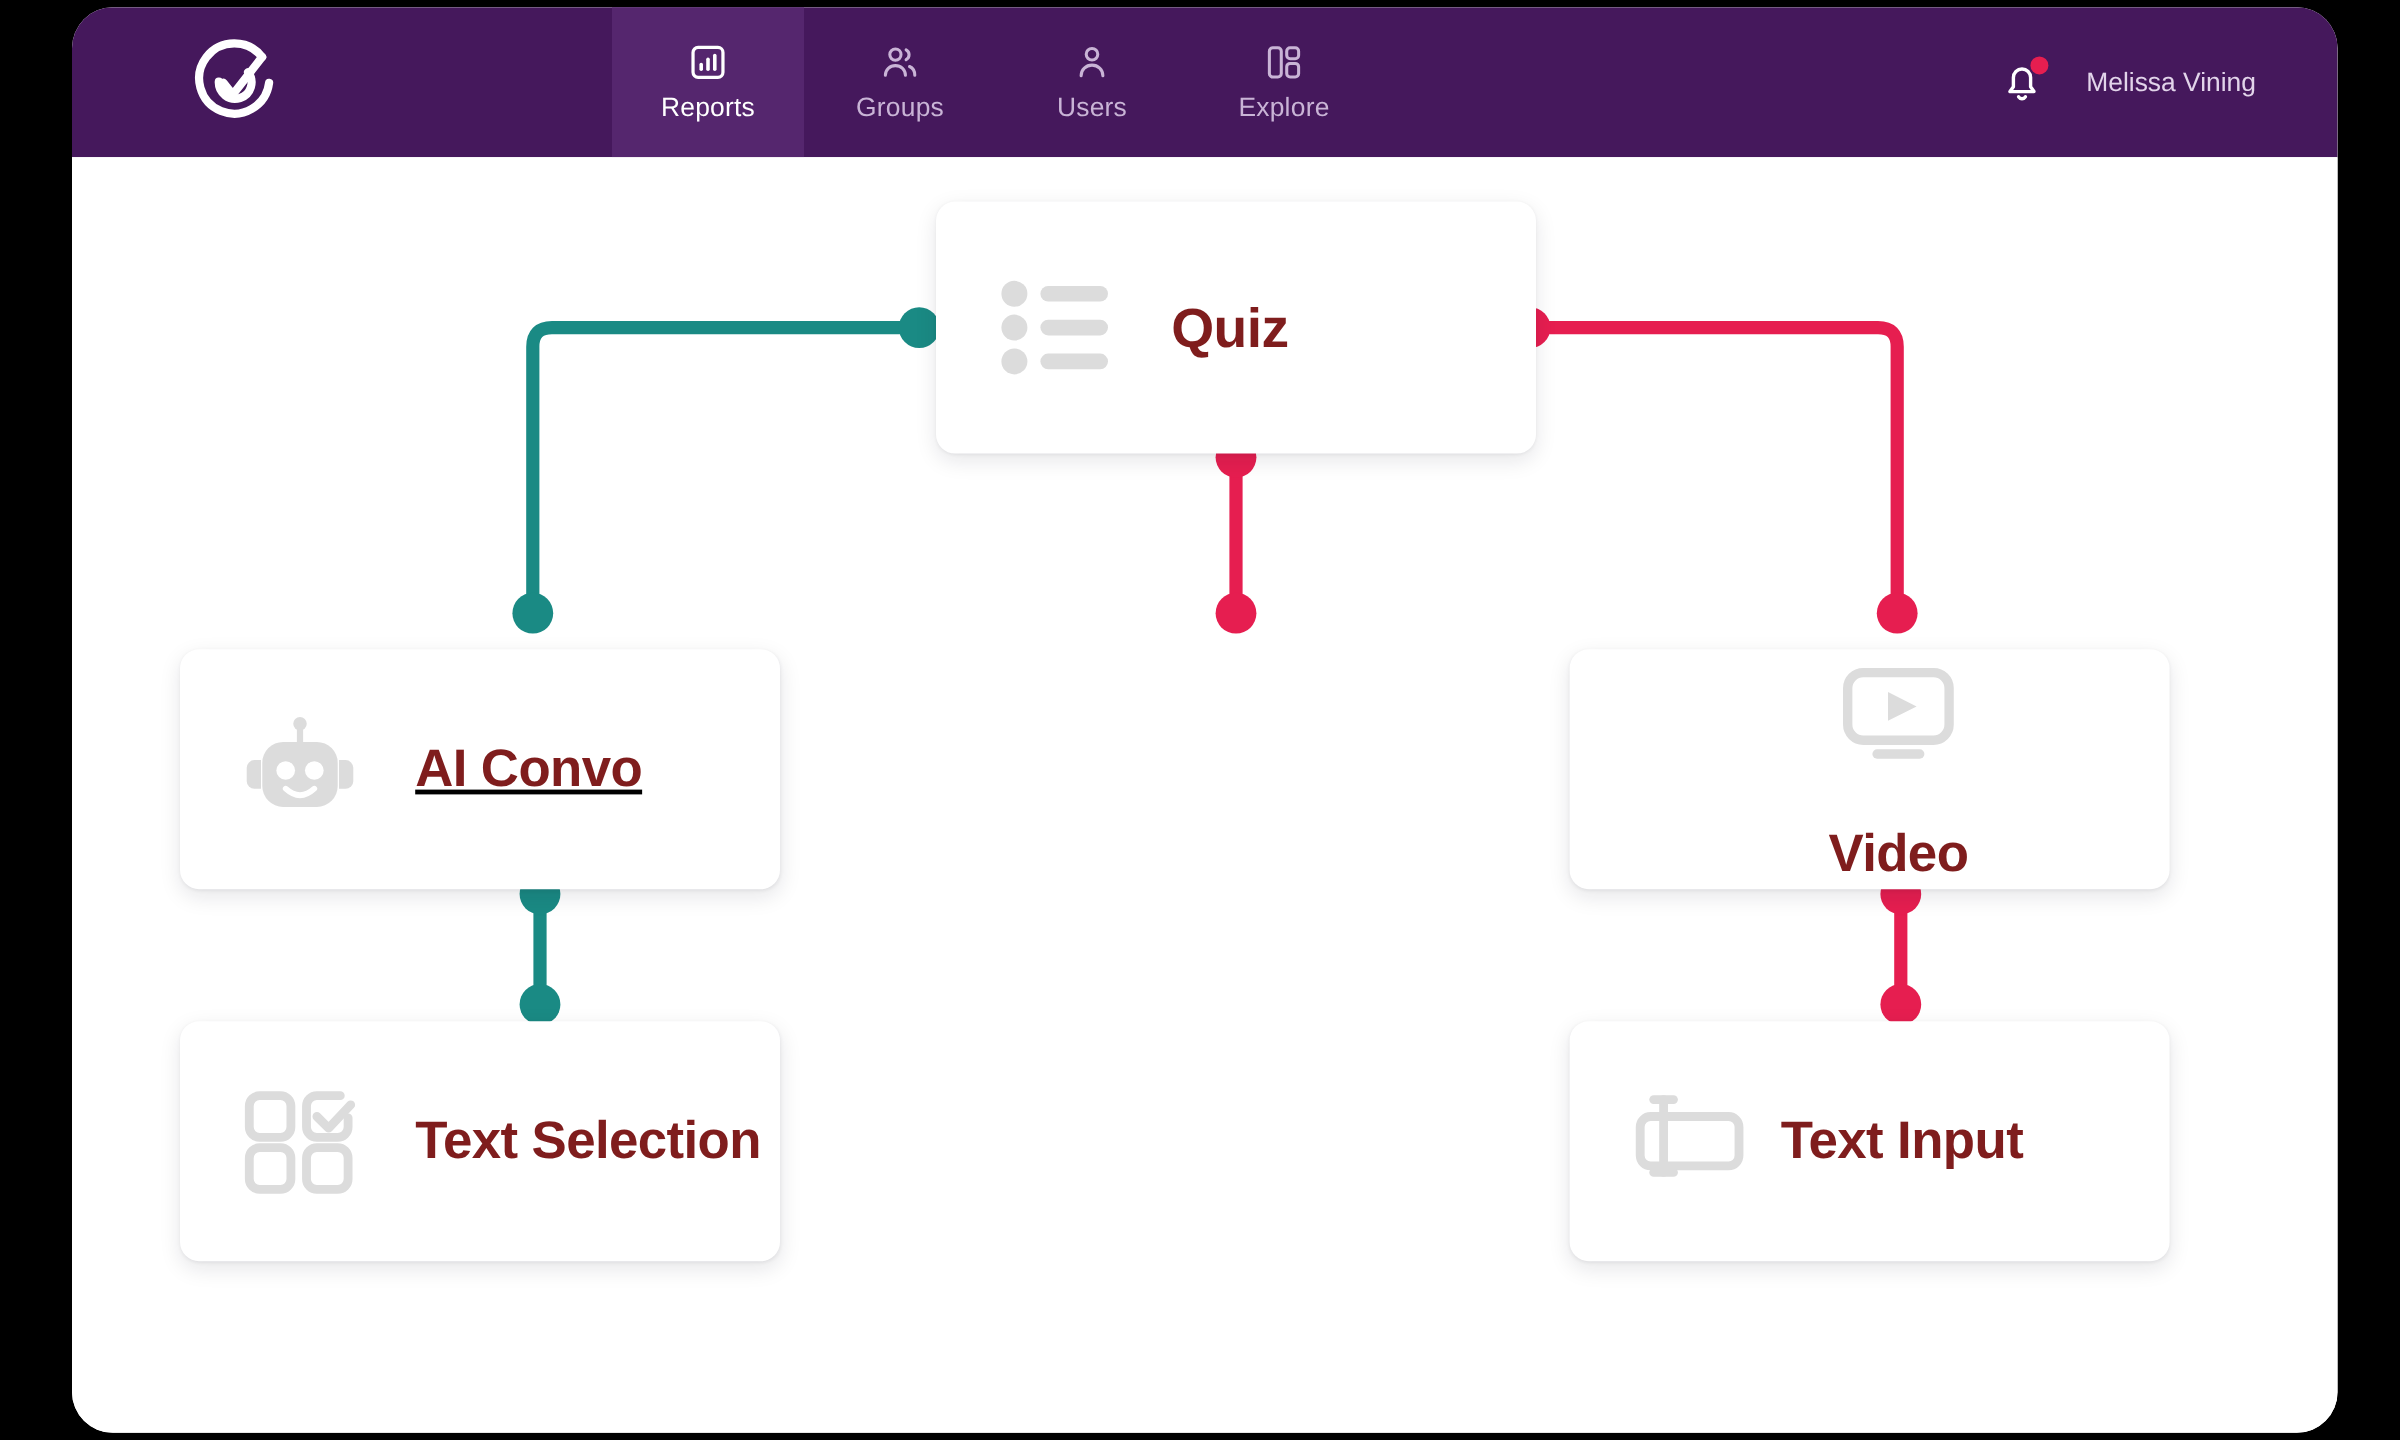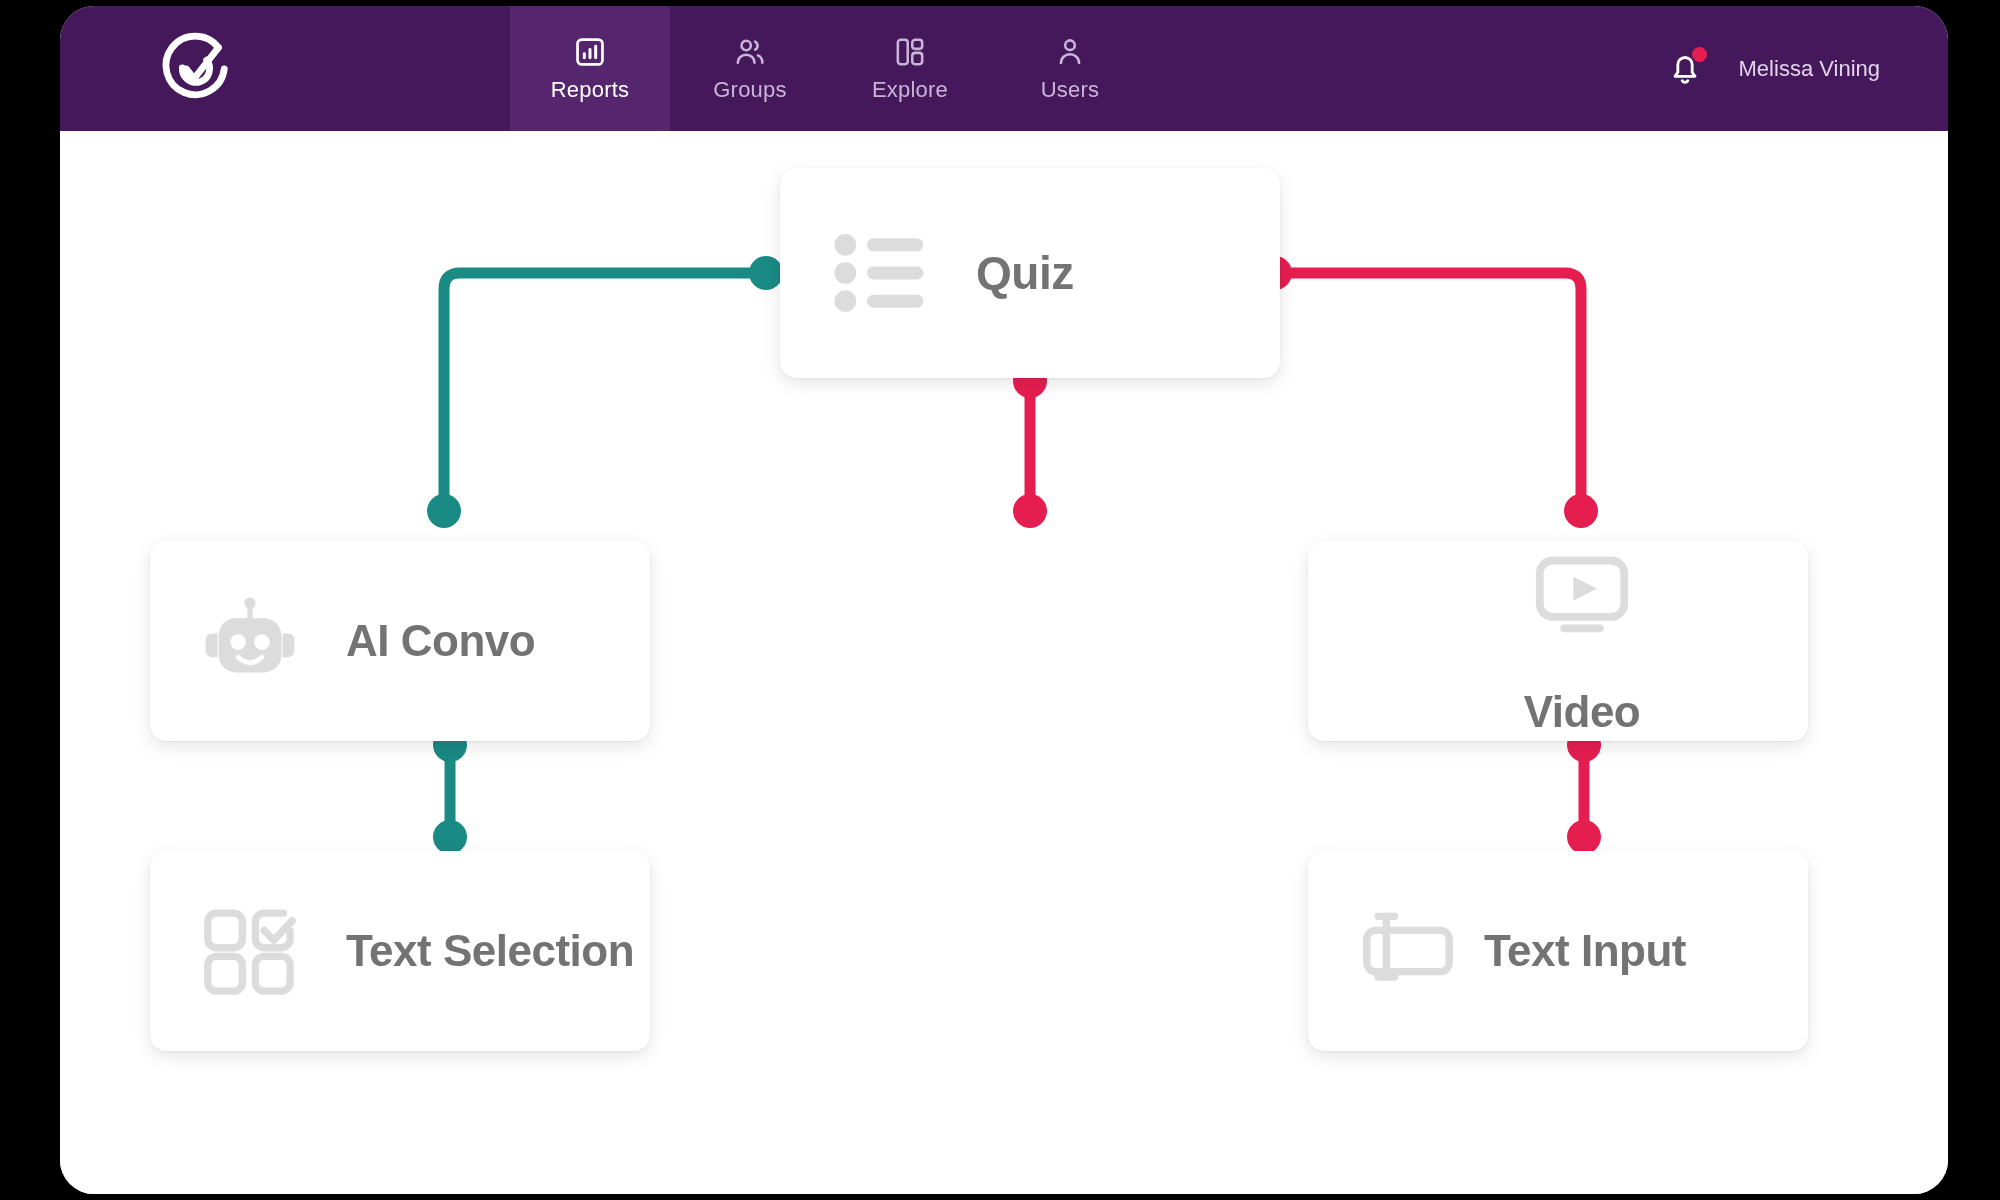--- a/index.html
+++ b/index.html
@@ -67,26 +67,26 @@
     background: #ffffff;
     border-radius: 16px;
     box-shadow: 0 6px 18px rgba(20,20,40,.10), 0 1px 3px rgba(20,20,40,.06);
     display: flex; align-items: center;
     padding-left: 48px;
     gap: 44px;
     cursor: pointer;
   }
   .card-icon { flex: 0 0 auto; width: 104px; height: 104px; display:block; color:#dcdcdc; }
   .card-label {
-    font-size: 44px; font-weight: bold; color: #737373;
+    font-size: 44px; font-weight: bold; color: #7f1d1d;
     line-height: 1.06; letter-spacing: -.5px;
   }
 
   #card-quiz          { left: 720px; top: 37px;  width: 500px; height: 210px; }
-  #card-ai-convo      { left: 90px;  top: 410px; width: 500px; height: 200px; }
+  #card-ai-convo      { left: 90px;  top: 410px; width: 500px; height: 200px; text-decoration: underline; }
   #card-hotspot       { left: 720px; top: 410px; width: 500px; height: 200px; }
   #card-video         { left: 1248px;top: 410px; width: 500px; height: 200px; flex-direction: column; }
   #card-tool-select   { left: 90px;  top: 720px; width: 500px; height: 200px; }
   #card-text-input    { left: 1248px;top: 720px; width: 500px; height: 200px; gap: 24px; }
 
   #card-quiz .card-label { font-size: 46px; }
 </style>
 </head>
 <body>
 
@@ -118,34 +118,34 @@
         <svg class="nav-icon" viewBox="0 0 24 24" fill="none" stroke="currentColor" stroke-width="1.8" stroke-linecap="round">
           <circle cx="9.3" cy="7.4" r="3.3"></circle>
           <path d="M3.4 19.6c0-3.3 2.6-5.7 5.9-5.7s5.9 2.4 5.9 5.7"></path>
           <path d="M15.6 4.6a3.3 3.3 0 0 1 0 5.8"></path>
           <path d="M17.6 14.4c1.9.8 3.1 2.6 3.1 5.2"></path>
         </svg>
         <span class="nav-label">Groups</span>
       </div>
 
       <div class="nav-item">
+        <svg class="nav-icon" viewBox="0 0 24 24" fill="none" stroke="currentColor" stroke-width="1.8" stroke-linecap="round">
+          <circle cx="12" cy="7.2" r="3.4"></circle>
+          <path d="M5.6 19.8c0-3.6 2.9-6.2 6.4-6.2s6.4 2.6 6.4 6.2"></path>
+        </svg>
+        <span class="nav-label">Users</span>
+      </div>
+
+      <div class="nav-item">
         <svg class="nav-icon" viewBox="0 0 24 24" fill="none" stroke="currentColor" stroke-width="1.8">
           <rect x="3.4" y="3.4" width="7" height="17.2" rx="2"></rect>
           <rect x="13.6" y="3.4" width="7" height="6.4" rx="2"></rect>
           <rect x="13.6" y="12.6" width="7" height="8" rx="2"></rect>
         </svg>
         <span class="nav-label">Explore</span>
-      </div>
-
-      <div class="nav-item">
-        <svg class="nav-icon" viewBox="0 0 24 24" fill="none" stroke="currentColor" stroke-width="1.8" stroke-linecap="round">
-          <circle cx="12" cy="7.2" r="3.4"></circle>
-          <path d="M5.6 19.8c0-3.6 2.9-6.2 6.4-6.2s6.4 2.6 6.4 6.2"></path>
-        </svg>
-        <span class="nav-label">Users</span>
       </div>
 
     </div>
 
     <div class="header-right">
       <div class="bell-wrap">
         <svg class="bell-icon" viewBox="0 0 24 24" fill="none" stroke="#ffffff" stroke-width="1.7" stroke-linecap="round" stroke-linejoin="round">
           <path d="M6 17h12l-1.7-2.4V10a4.3 4.3 0 0 0-8.6 0v4.6L6 17z"></path>
           <path d="M10.3 19.6a2 2 0 0 0 3.4 0"></path>
         </svg>

